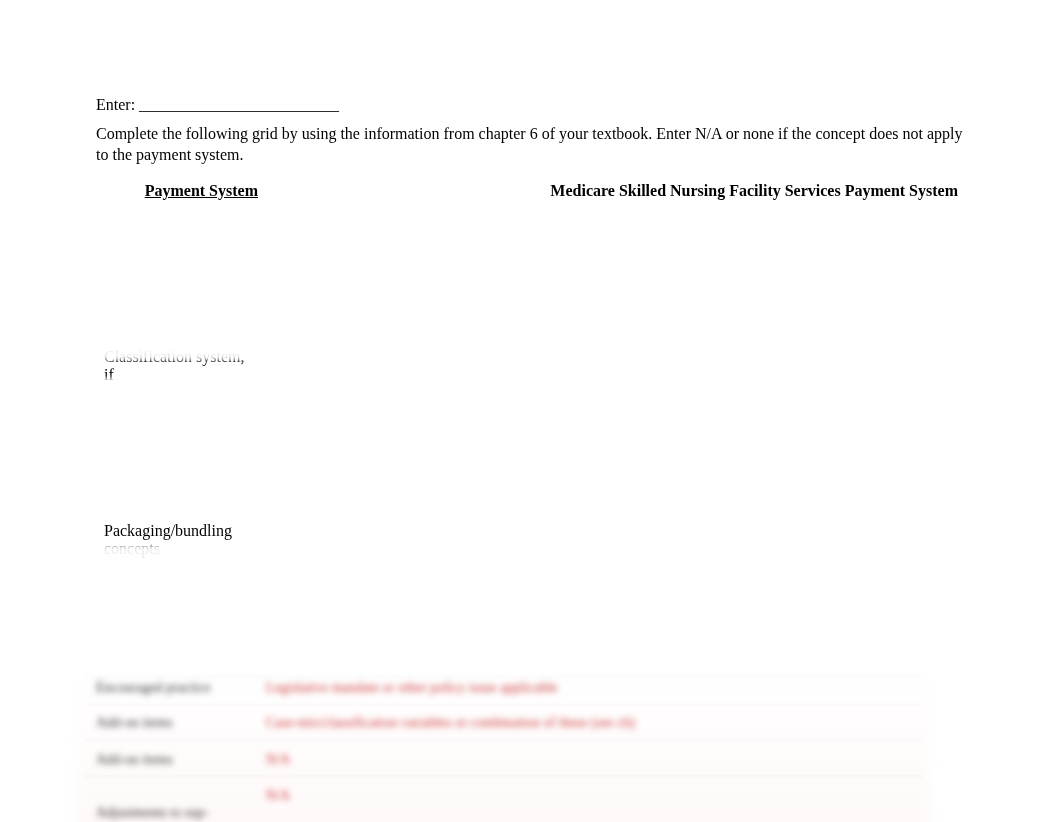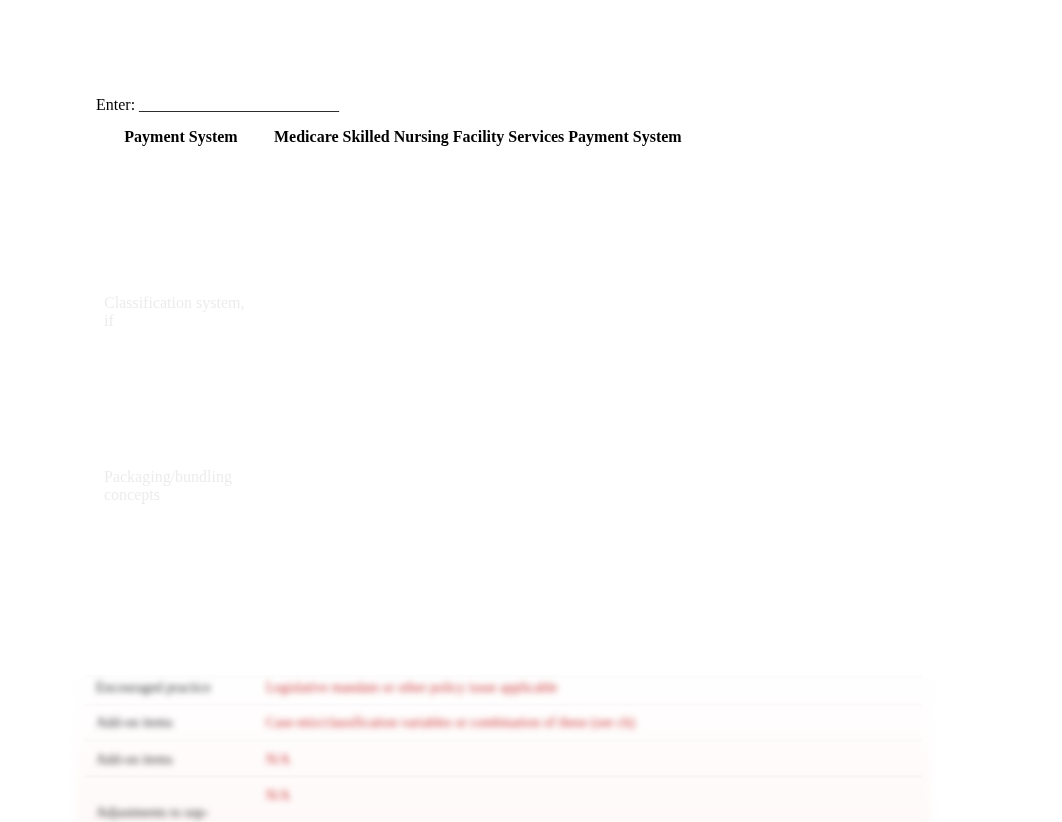--- a/index.html
+++ b/index.html
@@ -30,27 +30,28 @@
     .instructions {
       margin-bottom: 12px;
       line-height: 1.3;
     }
     .grid-table {
       width: 100%;
       border-collapse: collapse;
     }
     .grid-table th {
       font-weight: bold;
-      text-align: left;
+      text-align: right;
       padding: 4px 8px;
       vertical-align: top;
     }
     .grid-table th:first-child {
       width: 170px;
-      text-align: center;
+      text-align: right;
+      text-decoration: underline;
     }
     .grid-table td {
       padding: 4px 8px;
       vertical-align: top;
     }
     .grid-table td:first-child {
       width: 170px;
     }
     .blur-overlay {
       position: absolute;
@@ -111,20 +112,21 @@
     .rd1 { top: 676px; }
     .rd2 { top: 704px; }
     .rd3 { top: 740px; }
     .rd4 { top: 776px; }
   </style>
 </head>
 <body>
 
 <div class="page-content">
   <div class="name-line">Enter: _________________________</div>
+  <div class="instructions">Complete the following grid by using the information from chapter 6 of your textbook. Enter N/A or none if the concept does not apply to the payment system.</div>
 
   <table class="grid-table">
     <thead>
       <tr>
         <th>Payment System</th>
         <th>Medicare Skilled Nursing Facility Services Payment System</th>
       </tr>
     </thead>
     <tbody>
       <tr style="height:140px;">

